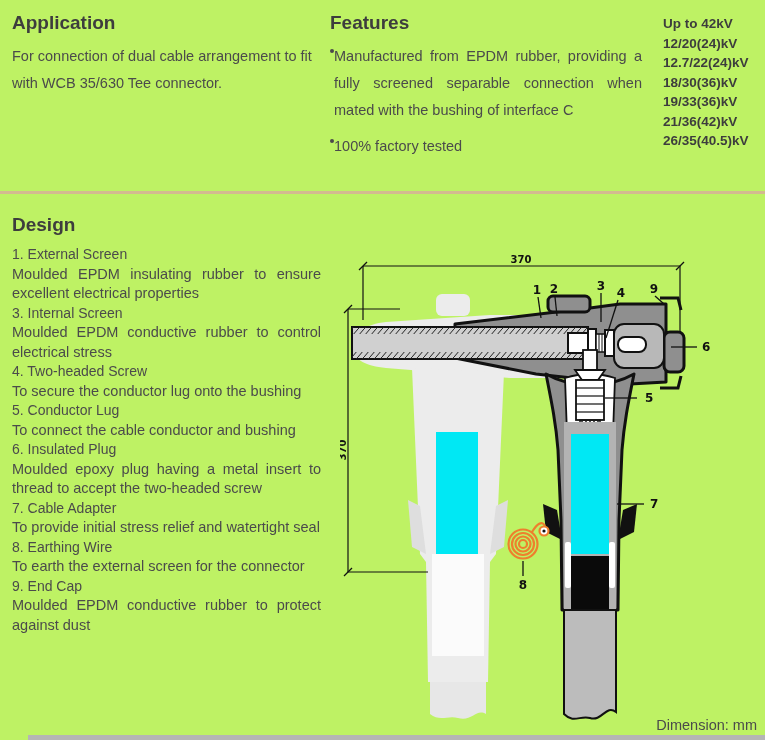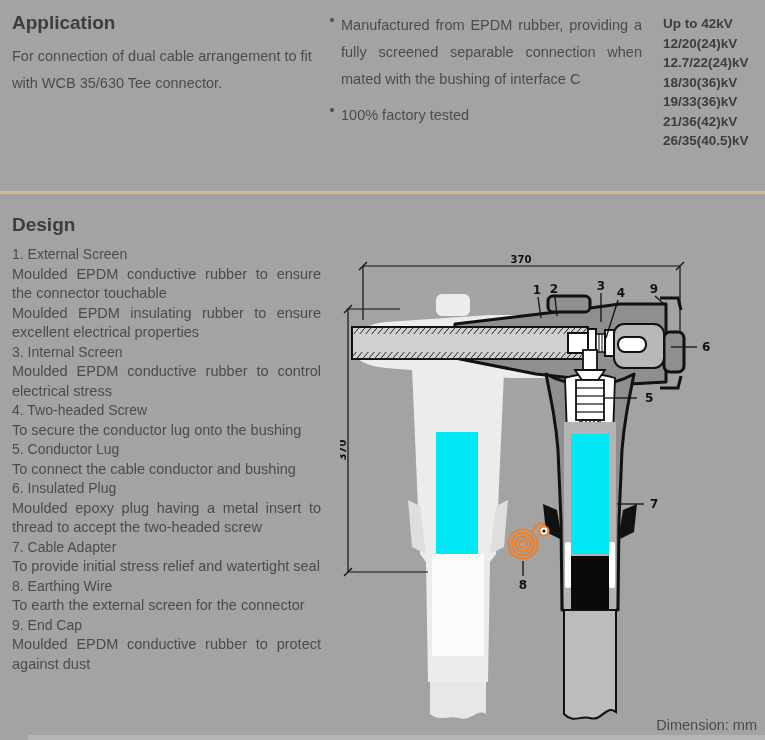--- a/index.html
+++ b/index.html
@@ -1,24 +1,24 @@
 <!DOCTYPE html>
 <html><head>
 <meta charset="utf-8">
 <style>
   html,body{margin:0;padding:0;background:#fff;}
-  .page{position:relative;width:765px;height:740px;background:#a3a3a3;
+  .page{position:relative;width:765px;height:740px;background:#bef264;
         font-family:"Liberation Sans",sans-serif;overflow:hidden;}
   h2.sec{font-size:19px;font-weight:bold;color:#3d3d3d;margin:0 0 9px 0;}
   .body-text{font-size:14.5px;line-height:27px;color:#4b4b4b;margin:0;}
   .justify{text-align:justify;}
   .col-app{position:absolute;left:12px;top:12px;width:312px;}
   .col-feat{position:absolute;left:330px;top:12px;width:312px;}
   .feat-list{list-style:none;margin:0;padding:0;}
-  .feat-list li{display:flex;gap:7px;margin:0 0 9px 0;}
+  .feat-list li{display:flex;margin:0 0 9px 0;}
   .dot{flex:0 0 auto;width:4px;height:4px;border-radius:50%;background:#4b4b4b;margin-top:6px;}
   .col-volt{position:absolute;left:663px;top:14px;}
   .volt-line{font-size:13.5px;font-weight:bold;color:#3d3d3d;line-height:19.5px;white-space:nowrap;}
   .divider{position:absolute;top:191px;left:0;right:0;height:3px;background:#d3ba90;}
   .col-design{position:absolute;left:12px;top:214px;width:309px;}
   .design-item .lbl{font-size:14px;line-height:19.5px;color:#4b4b4b;}
   .design-item .dsc{font-size:14.5px;line-height:19.5px;color:#4b4b4b;text-align:justify;}
   .diagram{position:absolute;left:340px;top:216px;width:425px;height:505px;margin-top:36px;}
   .dim-note{position:absolute;right:8px;bottom:7px;font-size:14.5px;color:#4b4b4b;}
   .bottom-bar{position:absolute;left:28px;right:0;bottom:0;height:5px;background:#b5b5b5;}
@@ -29,20 +29,21 @@
 <body>
 
 <div class="page">
 
   <div class="col-app">
     <h2 class="sec">Application</h2>
     <p class="body-text">For connection of dual cable arrangement to fit with WCB 35/630 Tee connector.</p>
   </div>
 
   <div class="col-feat">
+    <h2 class="sec">Features</h2>
     <ul class="feat-list">
       <li>
         <span class="dot"></span>
         <span class="body-text justify">Manufactured from EPDM rubber, providing a fully screened separable connection when mated with the bushing of interface C</span>
       </li>
       <li>
         <span class="dot"></span>
         <span class="body-text">100% factory tested</span>
       </li>
     </ul>
@@ -57,21 +58,20 @@
     <div class="volt-line">21/36(42)kV</div>
     <div class="volt-line">26/35(40.5)kV</div>
   </div>
 
   <div class="divider"></div>
 
   <div class="col-design">
     <h2 class="sec">Design</h2>
     <div class="design-item">
       <div class="lbl">1. External Screen</div>
-      <div class="dsc">Moulded EPDM conductive rubber to ensure the connector touchable</div>
     </div>
     <div class="design-item">
       <div class="dsc">Moulded EPDM insulating rubber to ensure excellent electrical properties</div>
     </div>
     <div class="design-item">
       <div class="lbl">3. Internal Screen</div>
       <div class="dsc">Moulded EPDM conductive rubber to control electrical stress</div>
     </div>
     <div class="design-item">
       <div class="lbl">4. Two-headed Screw</div>

